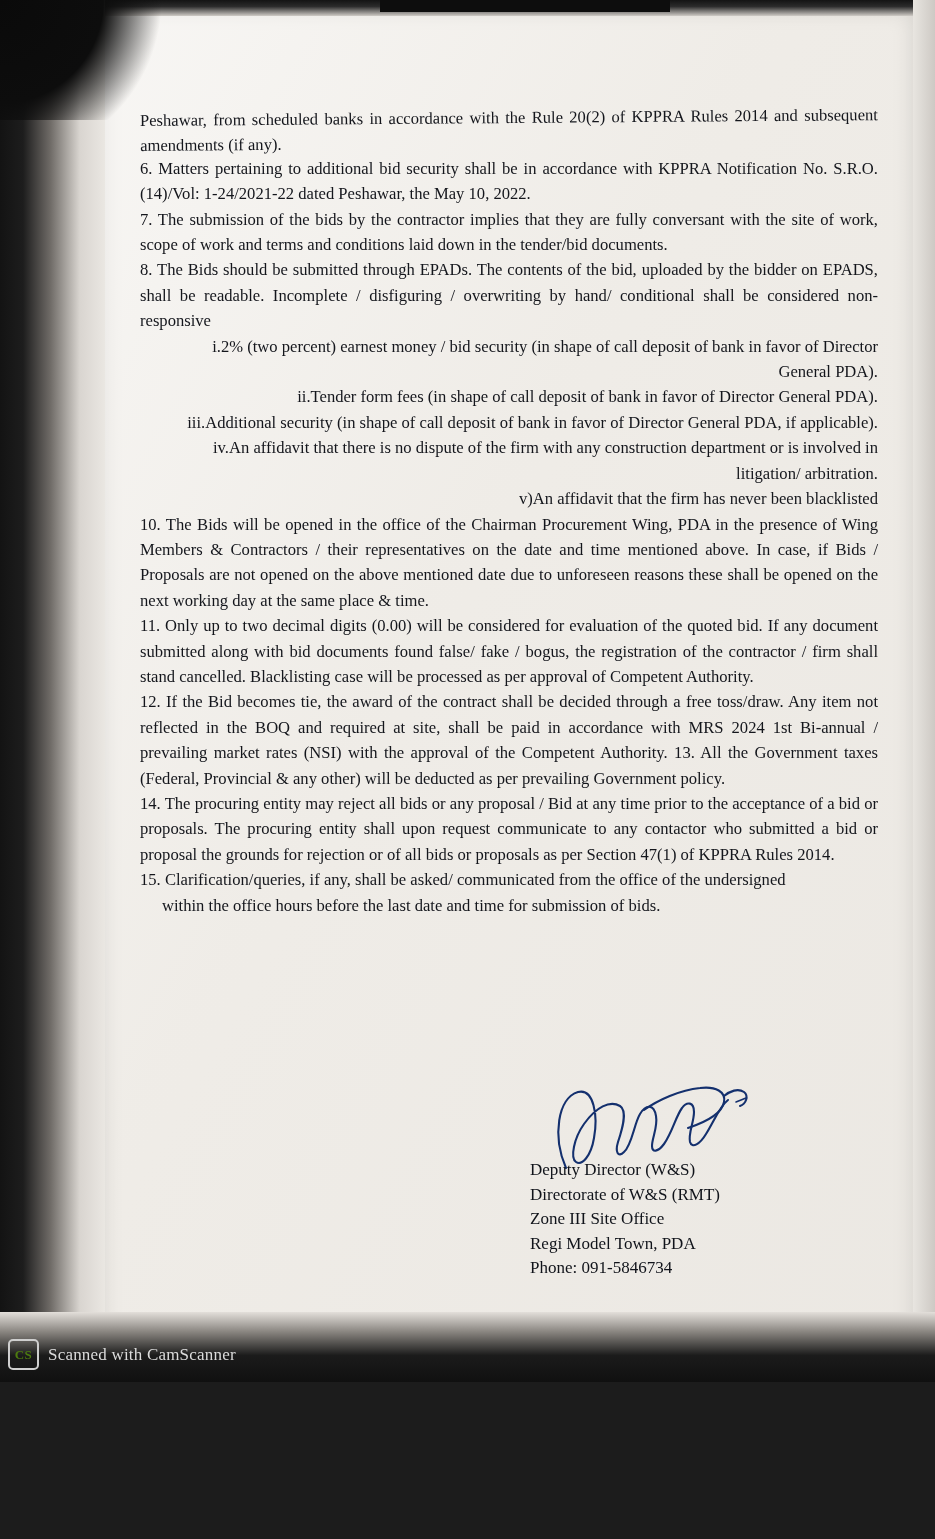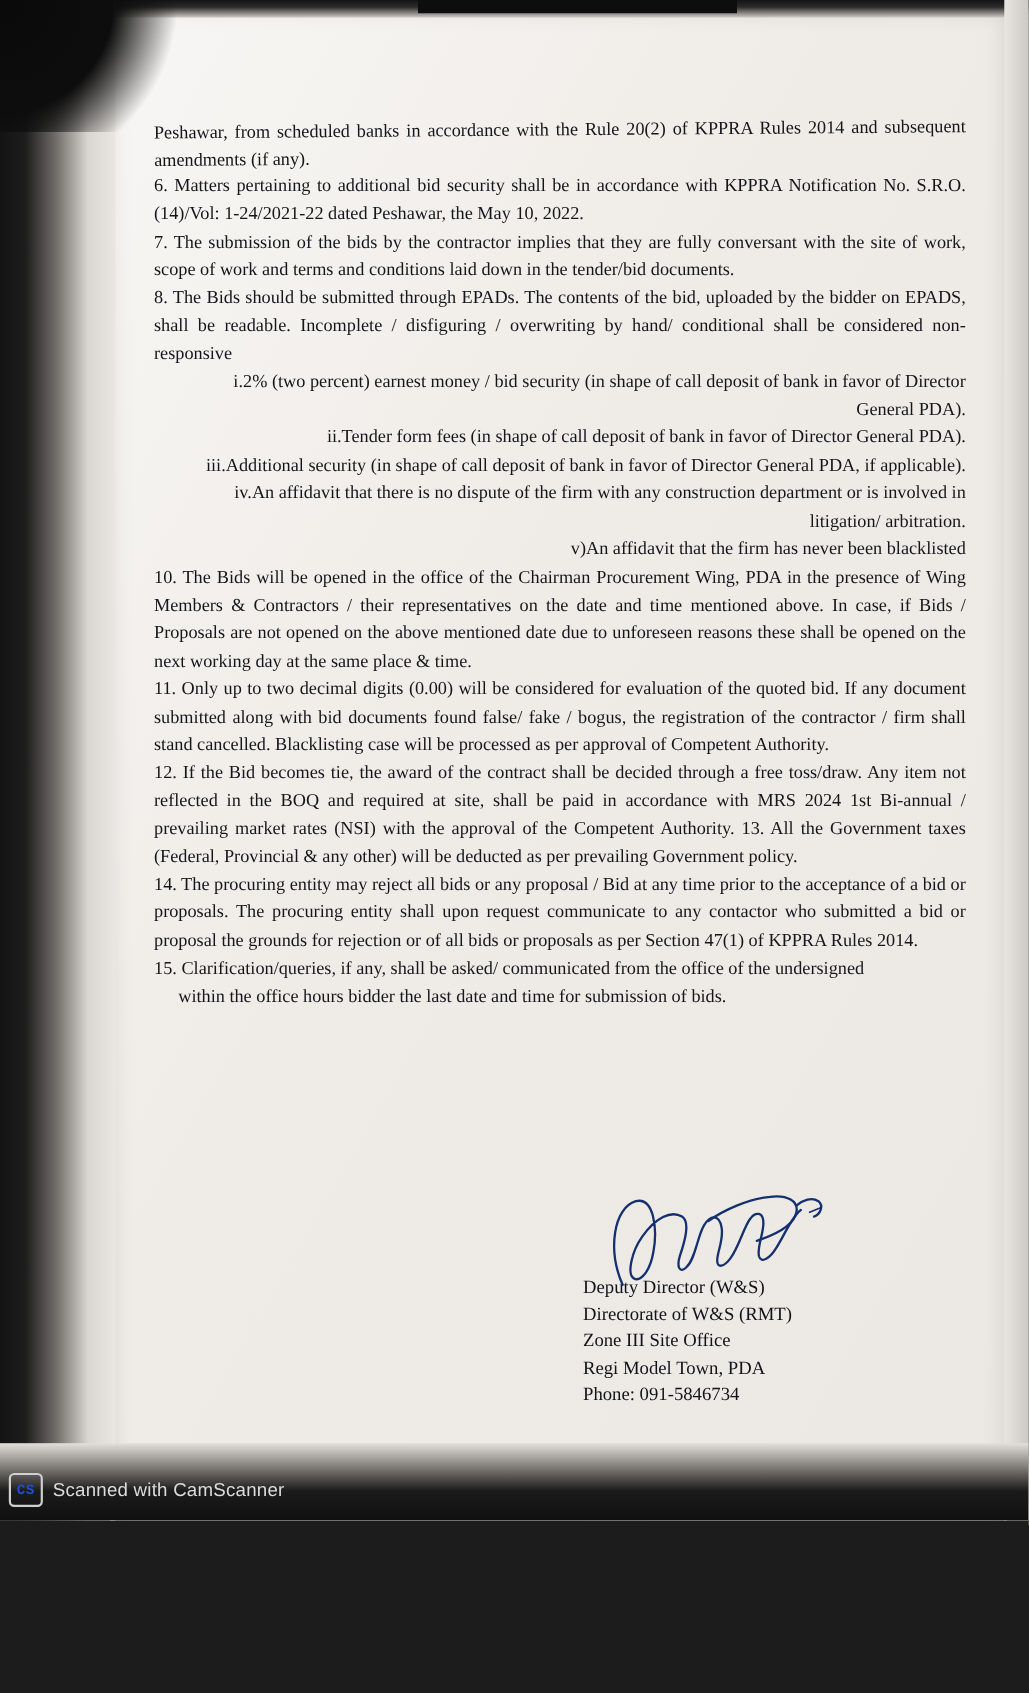--- a/index.html
+++ b/index.html
@@ -145,33 +145,33 @@
     bottom: 12px;
     display: flex;
     align-items: center;
     gap: 9px;
     z-index: 6;
   }
   #cs-logo {
     width: 27px; height: 27px;
     border: 2px solid #cfcfcf;
     border-radius: 5px;
-    color: #1d4ed8;
-    font-family: Liberation Mono, monospace;
+    color: #4d7c0f;
+    font-family: Liberation Serif, serif;
     font-size: 13px;
     font-weight: bold;
     letter-spacing: 0.5px;
     display: flex;
     align-items: center;
     justify-content: center;
     background: transparent;
   }
   #cs-text {
     color: #dcdcdc;
-    font-family: Liberation Sans, sans-serif;
+    font-family: Liberation Serif, serif;
     font-size: 17px;
     letter-spacing: 0.2px;
   }
 </style>
 </head>
 <body>
 
 <div id="page">
 
   <div class="paper">
@@ -220,21 +220,21 @@
 
     <p class="para">11. Only up to two decimal digits (0.00) will be considered for evaluation of the quoted bid. If any document submitted along with bid documents found false/ fake / bogus, the registration of the contractor / firm shall stand cancelled. Blacklisting case will be processed as per approval of Competent Authority.</p>
 
     <p class="para">12. If the Bid becomes tie, the award of the contract shall be decided through a free toss/draw. Any item not reflected in the BOQ and required at site, shall be paid in accordance with MRS 2024 1st Bi-annual / prevailing market rates (NSI) with the approval of the Competent Authority. 13. All the Government taxes (Federal, Provincial &amp; any other) will be deducted as per prevailing Government policy.</p>
 
     <p class="para">14. The procuring entity may reject all bids or any proposal / Bid at any time prior to the acceptance of a bid or proposals. The procuring entity shall upon request communicate to any contactor who submitted a bid or proposal the grounds for rejection or of all bids or proposals as per Section 47(1) of KPPRA Rules 2014.</p>
 
     <p class="para">
       <span>15.</span>
       <span>Clarification/queries, if any, shall be asked/ communicated from the office of the undersigned</span>
-      <span class="hang">within the office hours bidder the last date and time for submission of bids.</span>
+      <span class="hang">within the office hours before the last date and time for submission of bids.</span>
     </p>
 
   </div>
 
   <svg id="signature" viewBox="0 0 210 90">
     <g fill="none" stroke="#14306e" stroke-width="2.1" stroke-linecap="round" stroke-linejoin="round">
       <path d="M18 88 C4 56, 10 18, 30 12 C46 8, 50 36, 46 58 C43 76, 34 86, 28 82 C22 78, 26 58, 36 44 C48 27, 62 20, 72 26 C80 31, 74 50, 70 62 C67 72, 70 78, 76 72 C84 65, 86 44, 92 34 C98 24, 106 24, 108 36 C110 47, 104 58, 104 66 C104 73, 110 72, 116 64 C124 53, 128 36, 134 28 C139 21, 146 22, 146 32 C146 42, 140 54, 142 62 C144 69, 152 64, 158 54 C166 41, 172 26, 180 20"></path>
       <path d="M96 30 C110 20, 132 10, 152 8 C168 6, 178 12, 176 22 C174 33, 158 42, 140 48"></path>
       <path d="M176 16 C182 11, 190 8, 196 12 C201 16, 198 24, 192 26"></path>
       <path d="M188 22 L198 18" stroke-width="1.6"></path>

